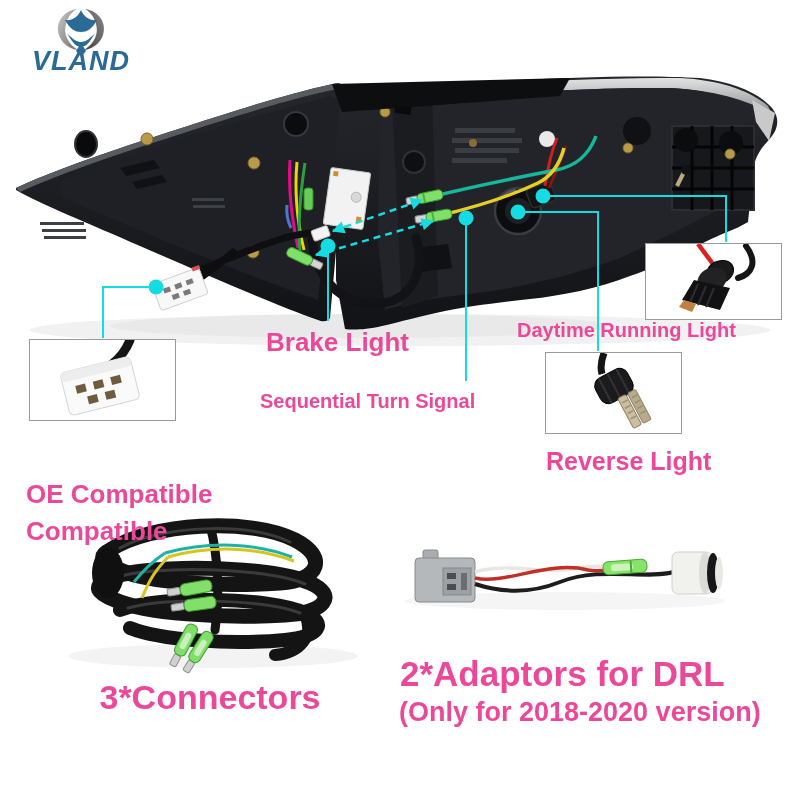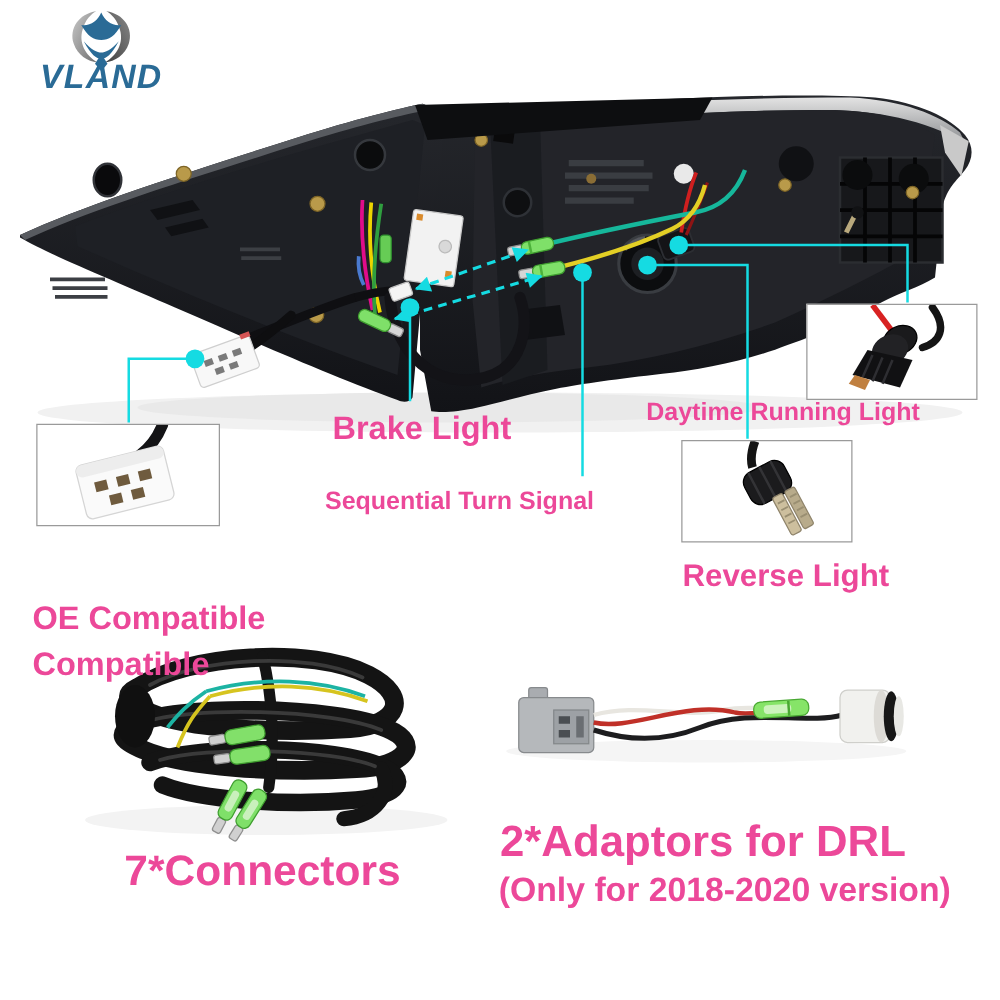--- a/index.html
+++ b/index.html
@@ -304,21 +304,21 @@
   </svg>
 
   <div class="label lbl-brake">Brake Light</div>
   <div class="label lbl-seq">Sequential Turn Signal</div>
   <div class="label lbl-drl">Daytime Running Light</div>
   <div class="label lbl-rev">Reverse Light</div>
   <div class="label lbl-oe">
     <div>OE Compatible</div>
     <div>Compatible</div>
   </div>
-  <div class="label lbl-conn">7*Connectors</div>
+  <div class="label lbl-conn">3*Connectors</div>
   <div class="label lbl-adp">2*Adaptors for DRL</div>
   <div class="label lbl-adp-note">(Only for 2018-2020 version)</div>
 
   <div class="logo">
     <svg width="140" height="75" viewBox="0 0 140 75">
       <defs>
         <linearGradient id="wingL" x1="0" y1="0" x2="1" y2="1">
           <stop offset="0" stop-color="#c9c9c9"></stop>
             <stop offset="1" stop-color="#6e6e6e"></stop>
         </linearGradient>

